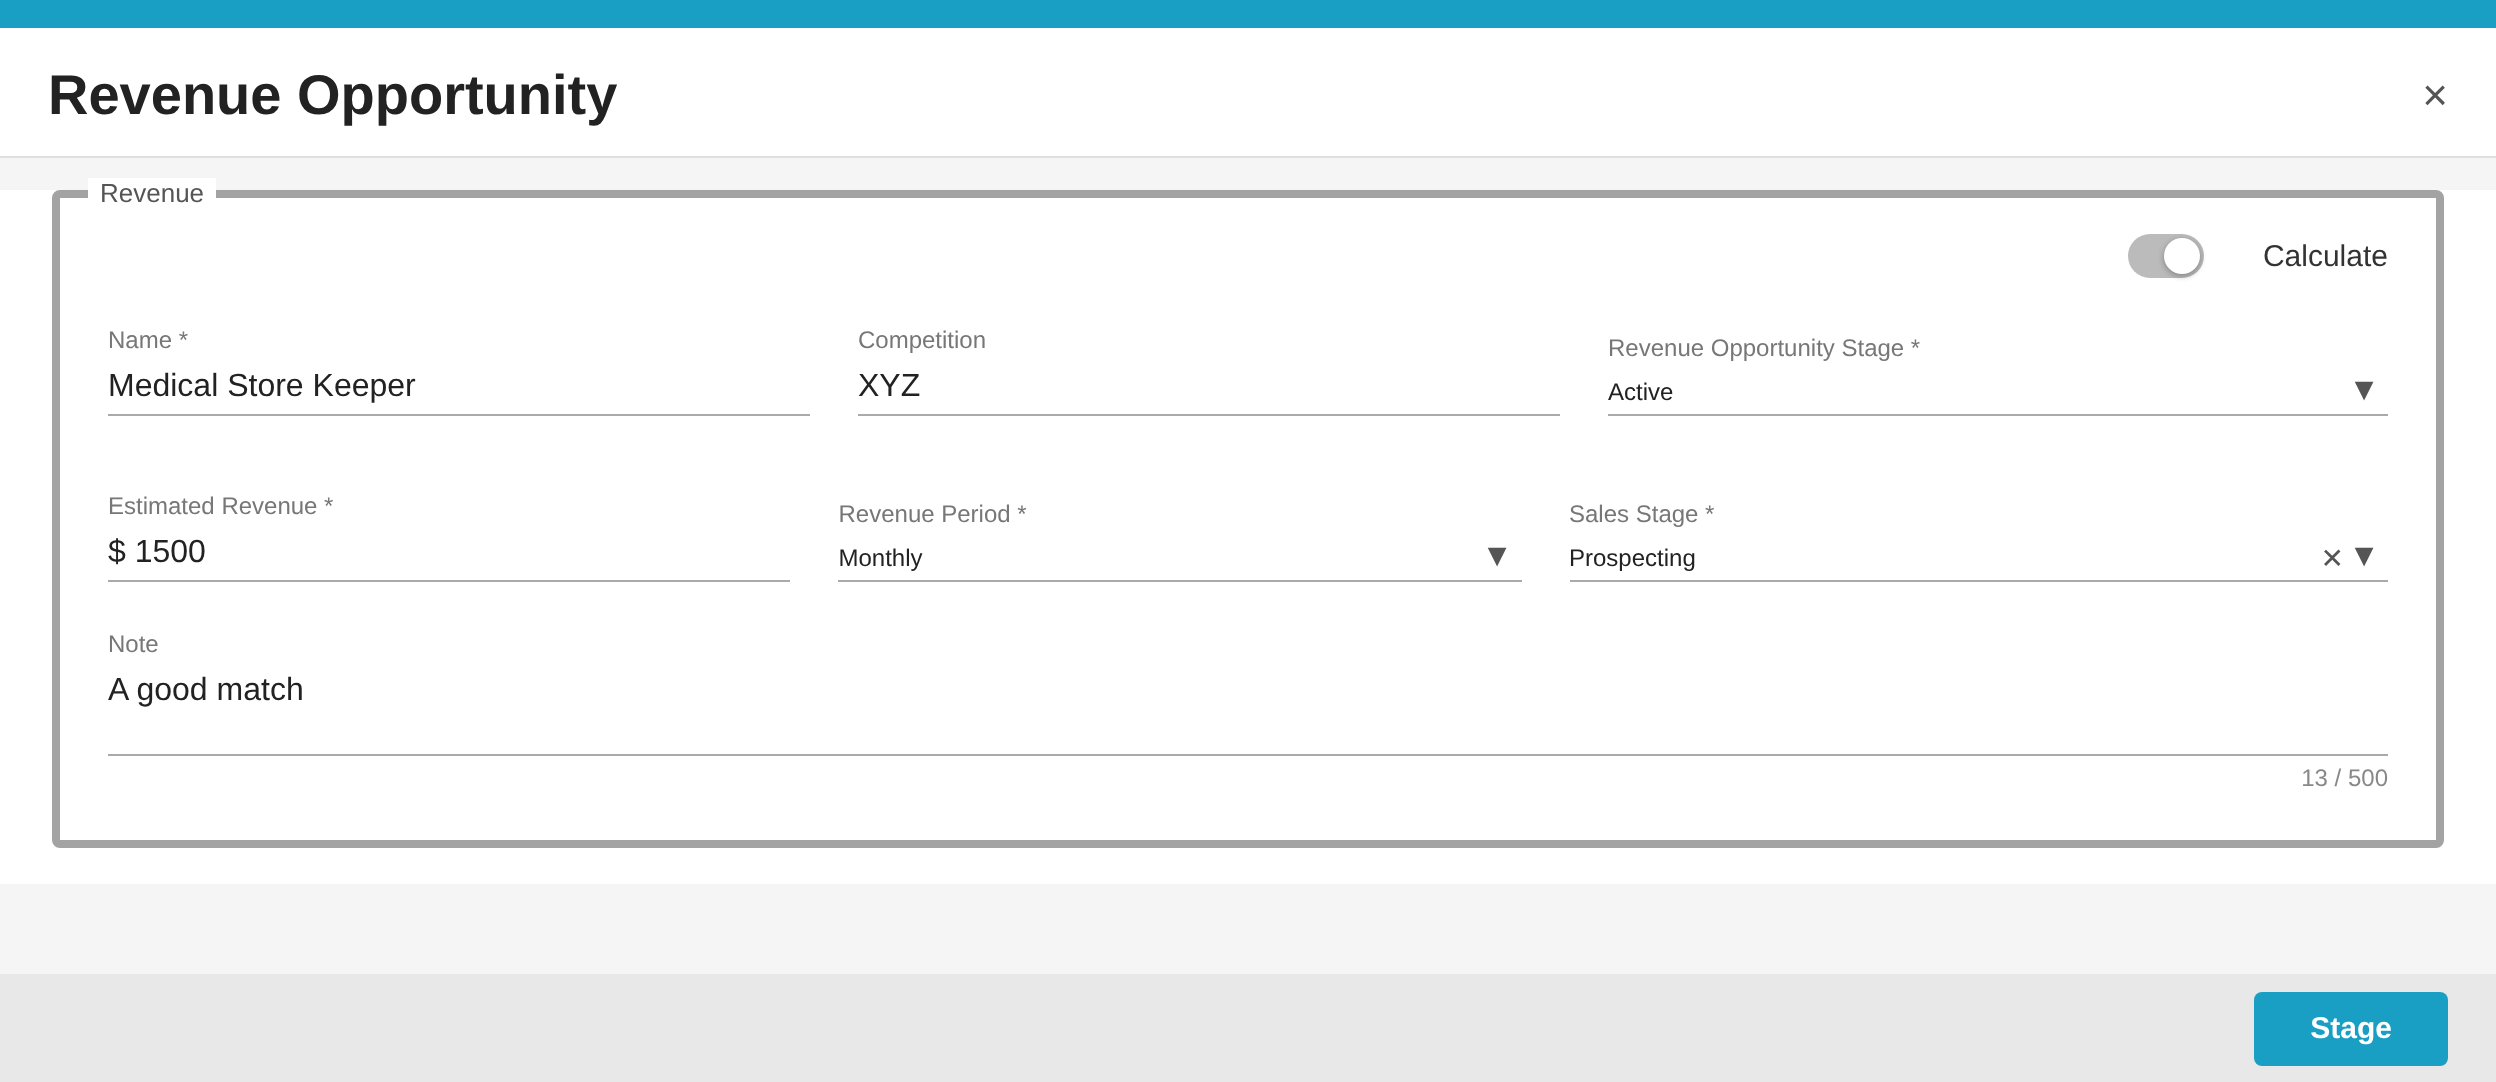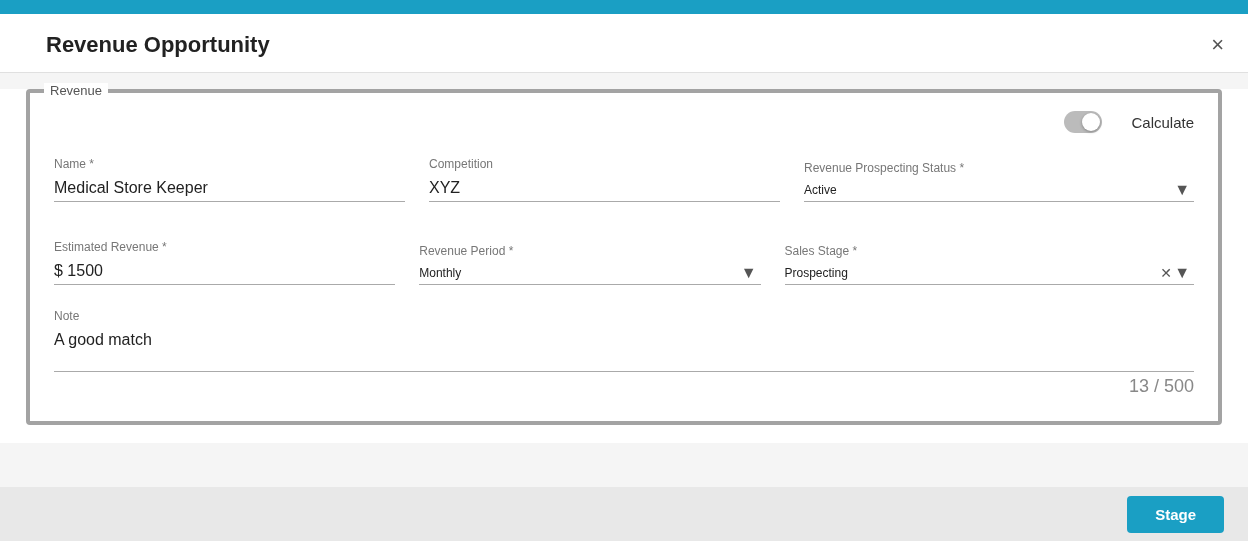--- a/index.html
+++ b/index.html
@@ -24,24 +24,23 @@
     }
     .modal-header {
       display: flex;
       justify-content: space-between;
       align-items: center;
       padding: 18px 24px 14px 24px;
       background: #fff;
       border-bottom: 1px solid #e0e0e0;
     }
     .modal-title {
-      font-size: 22px;
+      font-size: 28px;
       font-weight: 600;
       color: #222;
-      margin-left: 22px;
     }
     .close-btn {
       font-size: 22px;
       color: #555;
       cursor: pointer;
       background: none;
       border: none;
       line-height: 1;
     }
     .modal-body {
@@ -185,21 +184,21 @@
       color: #222;
       padding: 4px 0;
       background: transparent;
       outline: none;
       width: 100%;
       resize: none;
       font-family: inherit;
     }
     .char-count {
       text-align: right;
-      font-size: 18px;
+      font-size: 12px;
       color: #888;
       margin-top: 4px;
     }
     .modal-footer {
       position: fixed;
       bottom: 0;
       left: 0;
       right: 0;
       background: #e8e8e8;
       padding: 10px 24px;
@@ -245,21 +244,21 @@
       <div class="form-row">
         <div class="form-group name-field">
           <label class="form-label">Name *</label>
           <input class="form-input" type="text" value="Medical Store Keeper" style="">
         </div>
         <div class="form-group competition-field">
           <label class="form-label">Competition</label>
           <input class="form-input" type="text" value="XYZ" style="">
         </div>
         <div class="form-group status-field">
-          <label class="form-label">Revenue Prospecting Status *</label>
+          <label class="form-label">Revenue Opportunity Stage *</label>
           <div class="form-select-wrapper">
             <select class="form-select">
               <option value="Active">Active</option>
               <option value="Inactive">Inactive</option>
               <option value="Pending">Pending</option>
             </select>
             <span class="select-arrow">▼</span>
           </div>
         </div>
       </div>

